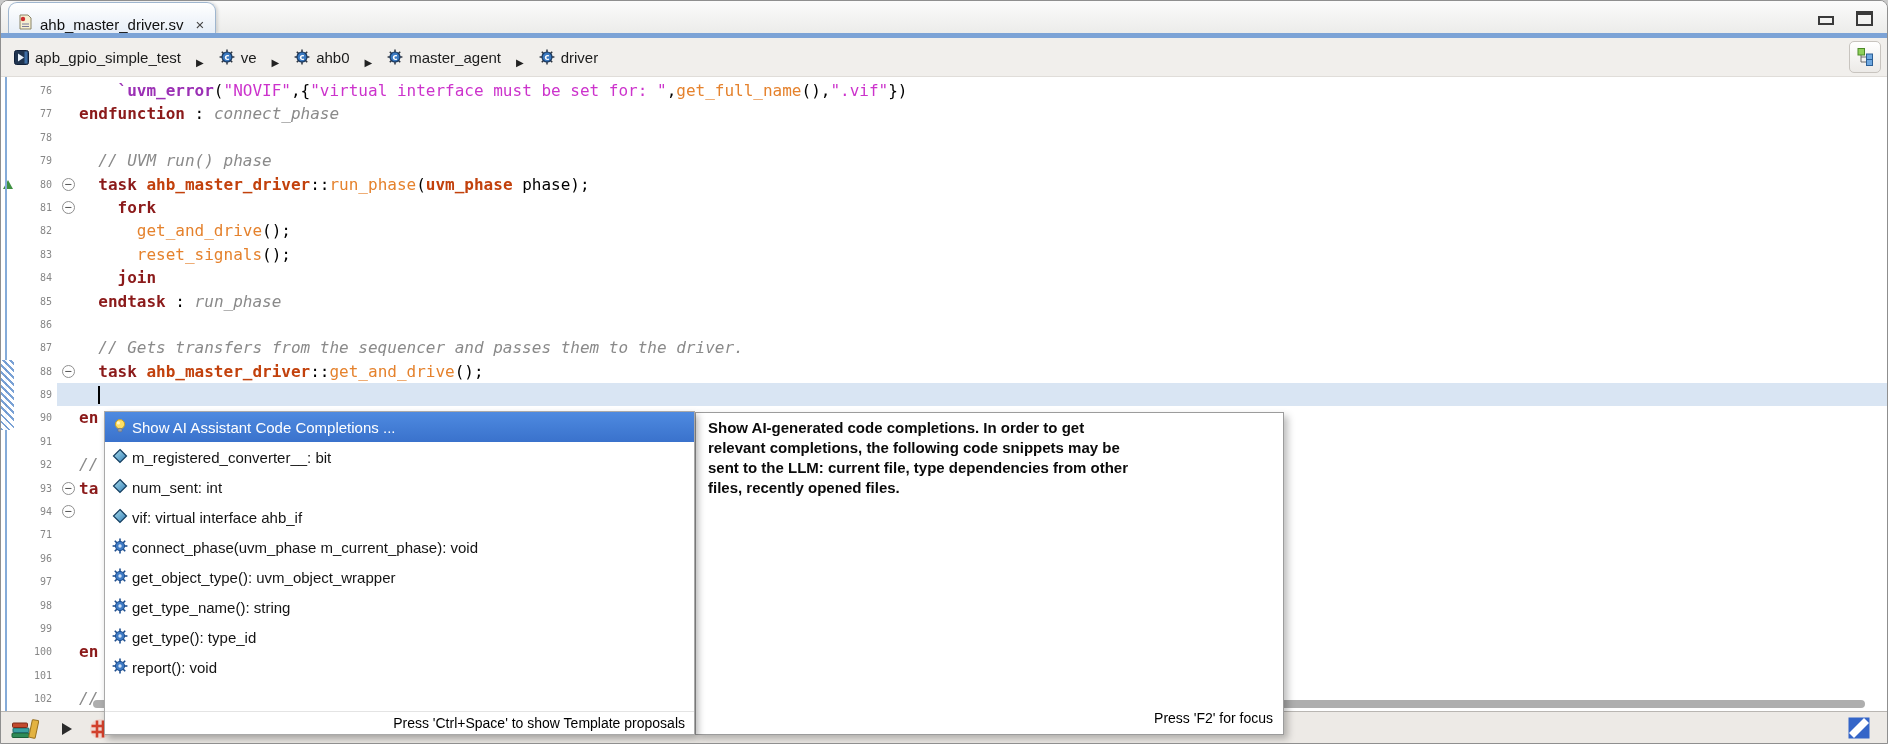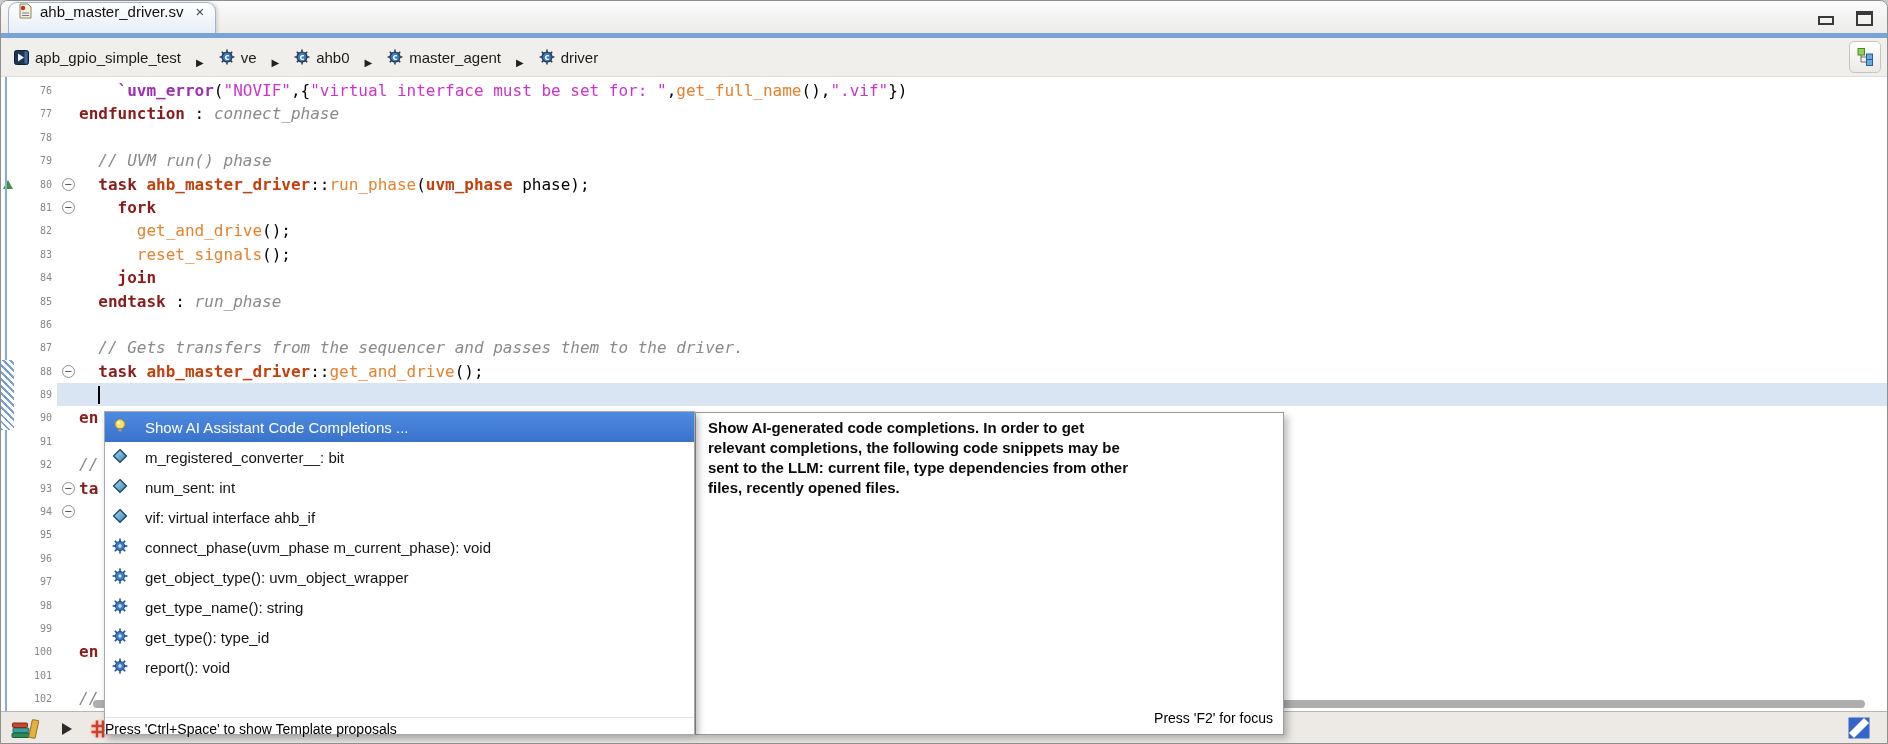--- a/index.html
+++ b/index.html
@@ -2,21 +2,21 @@
 <html><head>
 <meta charset="utf-8">
 <style>
 *{box-sizing:border-box;margin:0;padding:0}
 body{margin:0;background:#c9c9c9;font-family:"Liberation Sans",sans-serif}
 .app{position:relative;width:1888px;height:744px;background:#fff;border:1px solid #8f8f8f;
      border-radius:8px 8px 0 0;overflow:hidden}
 
 .tabstrip{position:absolute;top:0;left:0;right:0;height:32px;
           background:linear-gradient(180deg,#fbfbfb,#ececea)}
-.tab{position:absolute;left:7px;top:1px;height:31px;display:flex;align-items:flex-start;gap:7px;
+.tab{position:absolute;left:7px;top:1px;height:31px;display:flex;align-items:flex-end;gap:7px;
      padding:0 11px 0 9px;background:linear-gradient(180deg,#ffffff,#e7eef7);
      border:1px solid #9fb6cf;border-bottom:none;border-radius:9px 9px 0 0;
      font-size:15px;color:#101010;box-shadow:2px 0 3px rgba(0,0,0,.12)}
 .tab .close{color:#444;font-size:15px;margin-left:5px}
 .winbtns{position:absolute;top:10px;right:14px;display:flex;gap:22px;align-items:center}
 .minbtn{width:16px;height:9px;border:2px solid #3a3a3a;margin-top:4px}
 .maxbtn{width:17px;height:15px;border:2px solid #3a3a3a;border-top-width:4px}
 .band{position:absolute;top:32px;left:0;right:0;height:5px;background:#7ca3d6}
 
 .breadcrumb{position:absolute;top:37px;left:0;right:0;height:39px;background:#f1efec;
@@ -60,24 +60,24 @@
 .bbar{position:absolute;left:0;top:710px;width:100%;height:34px;background:#edeae6;
       border-top:1px solid #b9b6b2;z-index:4;display:flex;align-items:center}
 .bbar .svgbox{display:flex;align-items:center}
 .bbar .bi1{margin-left:10px}.bbar .bi2{margin-left:20px}.bbar .bi3{margin-left:16px}
 .wrapbtn{position:absolute;right:16px;top:4px}
 
 .popup{position:absolute;left:103px;top:410px;width:591px;height:324px;background:#fff;
        border:1px solid #a9a9a9;box-shadow:3px 4px 7px rgba(0,0,0,.3);z-index:10;
        display:flex;flex-direction:column}
 .plist{flex:1;overflow:hidden}
-.pitem{height:30px;display:flex;align-items:center;gap:17px;padding:0 8px 0 7px;
+.pitem{height:30px;display:flex;align-items:center;gap:4px;padding:0 8px 0 7px;
        font-size:15px;color:#141414}
 .pitem.sel{background:linear-gradient(#4e8ae0,#3a72cc);color:#fff}
-.pfoot{height:17px;border-top:1px solid #e4e4e4;font-size:14px;color:#000;text-align:left;
+.pfoot{height:23px;border-top:1px solid #e4e4e4;font-size:14px;color:#000;text-align:right;
        padding:3px 9px 0 0}
 
 .tooltip{position:absolute;left:694px;top:411px;width:589px;height:323px;background:#fff;
          border:1px solid #9c9c9c;box-shadow:4px 4px 7px rgba(0,0,0,.25);z-index:9;
          padding:5px 12px;font-size:15px;font-weight:bold;line-height:20px;color:#0a0a0a}
 .tooltip .tbody{white-space:pre-line;width:520px}
 .tooltip .tfoot{position:absolute;right:10px;bottom:6px;font-weight:normal;font-size:14px;color:#000}
 </style>
 </head>
 <body>
@@ -327,21 +327,21 @@
         <div class="row">
           <div class="m"></div>
           <div class="num">94</div>
           <div class="fold">
             <span class="foldm"></span>
           </div>
           <div class="code"></div>
         </div>
         <div class="row">
           <div class="m"></div>
-          <div class="num">95</div>
+          <div class="num">71</div>
           <div class="fold"></div>
           <div class="code"></div>
         </div>
         <div class="row">
           <div class="m"></div>
           <div class="num">96</div>
           <div class="fold"></div>
           <div class="code"></div>
         </div>
         <div class="row">

